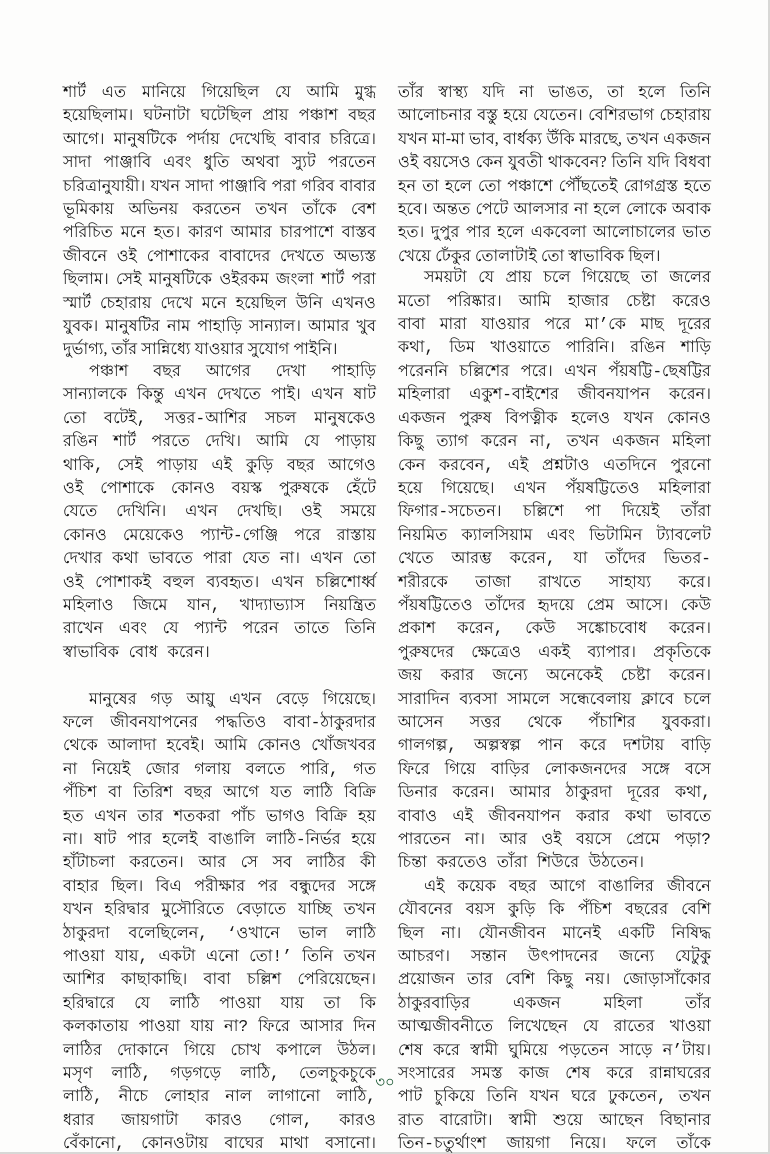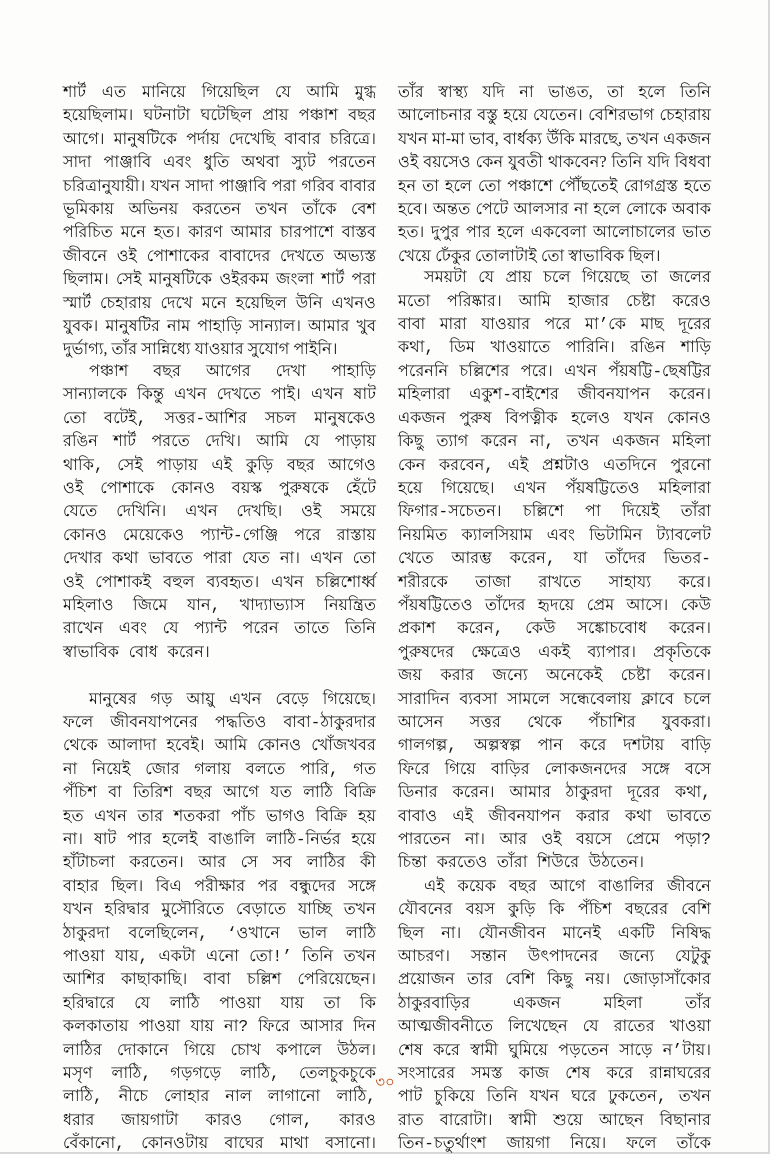--- a/index.html
+++ b/index.html
@@ -45,21 +45,21 @@
     margin-top: 23.4px;
   }
   .page-number {
     position: absolute;
     top: 1072px;
     left: 0;
     width: 770px;
     text-align: center;
     font-size: 15px;
     line-height: 20px;
-    color: #c2410c;
+    color: #14532d;
   }
 </style>
 </head>
 <body>
 
 <div class="page">
   <div class="columns">
 
     <div class="col">
       <p class="para">শার্ট এত মানিয়ে গিয়েছিল যে আমি মুগ্ধ হয়েছিলাম। ঘটনাটা ঘটেছিল প্রায় পঞ্চাশ বছর আগে। মানুষটিকে পর্দায় দেখেছি বাবার চরিত্রে। সাদা পাঞ্জাবি এবং ধুতি অথবা স্যুট পরতেন চরিত্রানুযায়ী। যখন সাদা পাঞ্জাবি পরা গরিব বাবার ভূমিকায় অভিনয় করতেন তখন তাঁকে বেশ পরিচিত মনে হত। কারণ আমার চারপাশে বাস্তব জীবনে ওই পোশাকের বাবাদের দেখতে অভ্যস্ত ছিলাম। সেই মানুষটিকে ওইরকম জংলা শার্ট পরা স্মার্ট চেহারায় দেখে মনে হয়েছিল উনি এখনও যুবক। মানুষটির নাম পাহাড়ি সান্যাল। আমার খুব দুর্ভাগ্য, তাঁর সান্নিধ্যে যাওয়ার সুযোগ পাইনি।</p>

